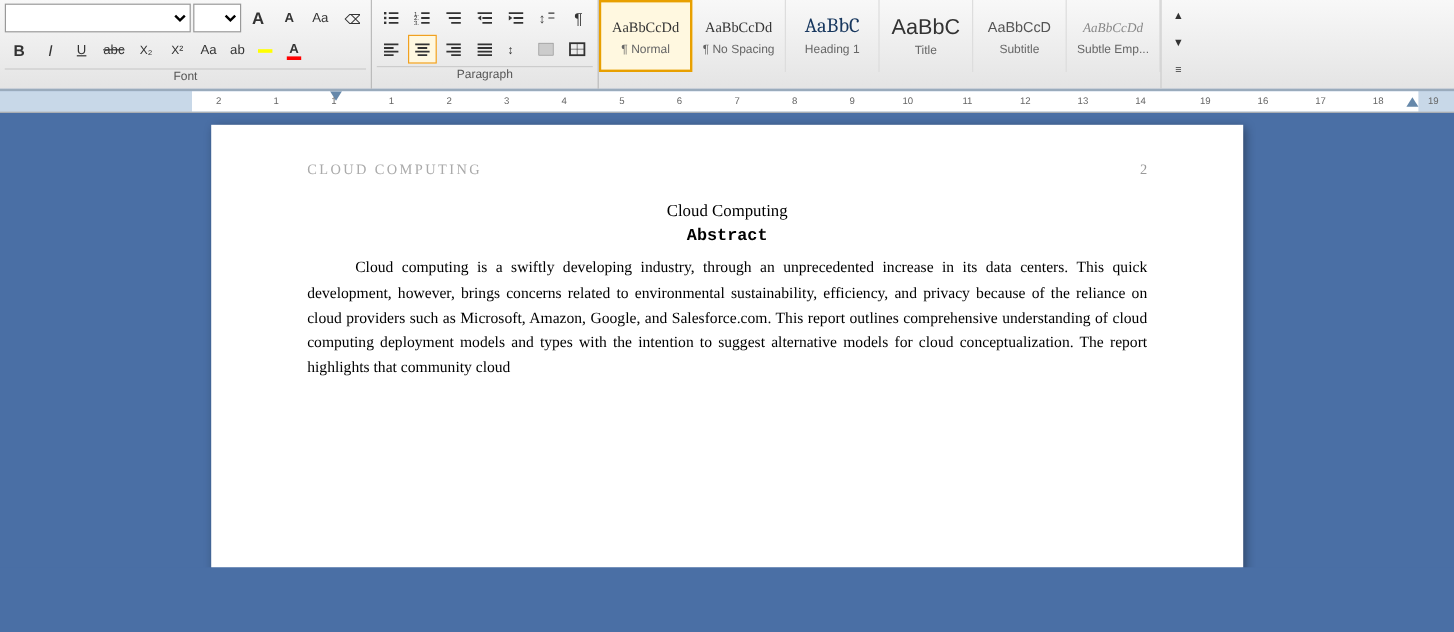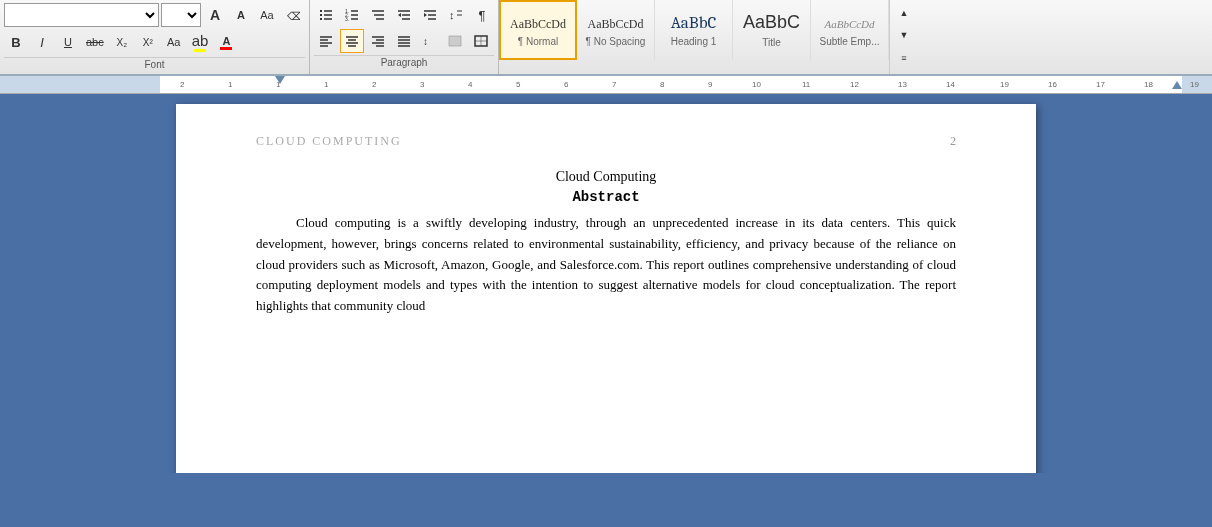--- a/index.html
+++ b/index.html
@@ -173,21 +173,21 @@
       </div>
       <div style="display:flex; align-items:center; gap:2px;">
         <button class="tb-btn tb-btn-bold">B</button>
         <button class="tb-btn tb-btn-italic">I</button>
         <button class="tb-btn" style="text-decoration:underline;">U</button>
         <button class="tb-btn" style="text-decoration:line-through;font-size:11px;">abc</button>
         <button class="tb-btn" style="font-size:10px;">X₂</button>
         <button class="tb-btn" style="font-size:10px;">X²</button>
         <button class="tb-btn">Aa</button>
         <div style="display:flex;flex-direction:column;align-items:center;">
-          <button class="tb-btn" style="font-size:15px; flex-direction:column; height:26px;">
+          <button class="tb-btn" style="font-size:11px; flex-direction:row; height:26px;gap:11px;">
             <span>ab</span>
             <div style="width:12px;height:3px;background:#ffff00;"></div>
           </button>
         </div>
         <div style="display:flex;flex-direction:column;align-items:center;">
           <button class="tb-btn" style="flex-direction:column;height:26px;">
             <span style="font-weight:bold;">A</span>
             <div style="width:12px;height:3px;background:red;"></div>
           </button>
         </div>
@@ -328,20 +328,26 @@
         </div>
 
 
         <div class="style-box">
           <div class="style-box-preview">
             <span style="font-size:18px;color:#333;font-family:Arial,sans-serif;">AaBbC</span>
           </div>
           <div class="style-box-label">Title</div>
         </div>
 
+        <div class="style-box">
+          <div class="style-box-preview">
+            <span style="font-size:12px;color:#555;font-family:Arial,sans-serif;">AaBbCcD</span>
+          </div>
+          <div class="style-box-label">Subtitle</div>
+        </div>
 
         <div class="style-box">
           <div class="style-box-preview">
             <span style="font-size:11px;color:#888;font-style:italic;">AaBbCcDd</span>
           </div>
           <div class="style-box-label">Subtle Emp...</div>
         </div>
 
         <div style="display:flex;flex-direction:column;border-left:1px solid #ccc;padding:2px;">
           <button class="tb-btn" style="height:22px;font-size:9px;">▲</button>

